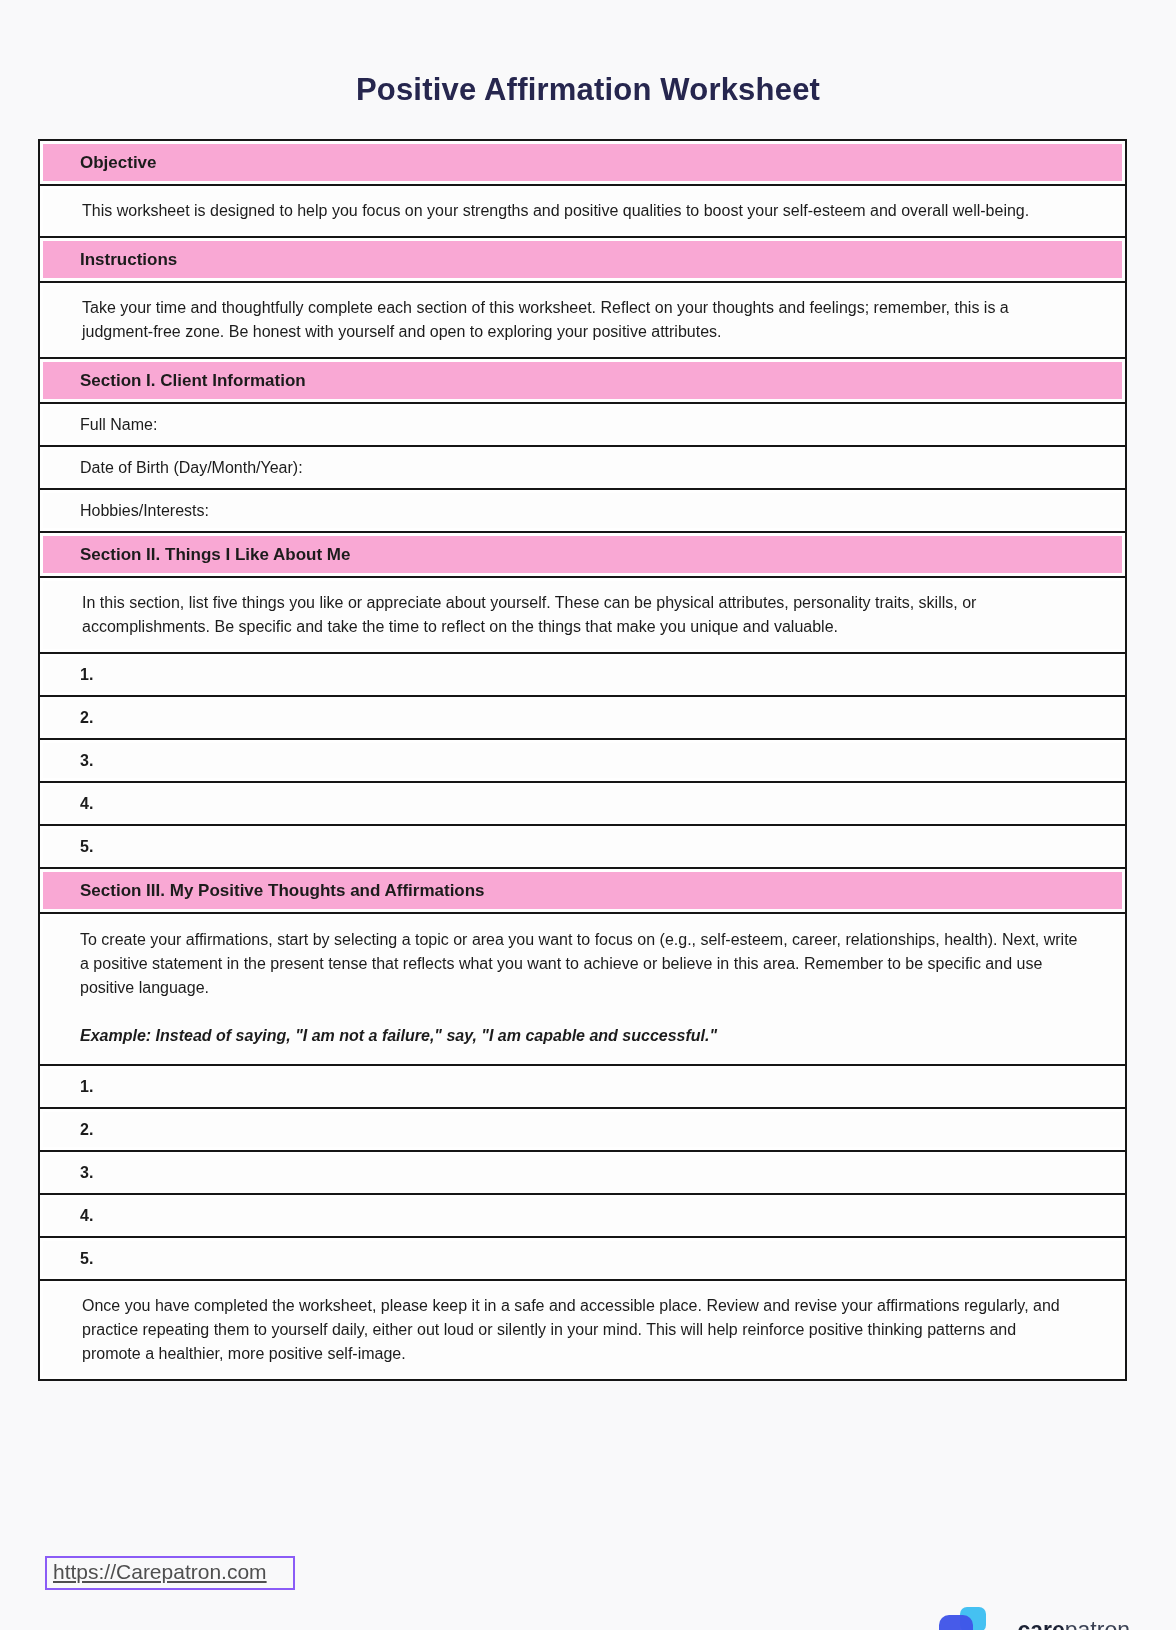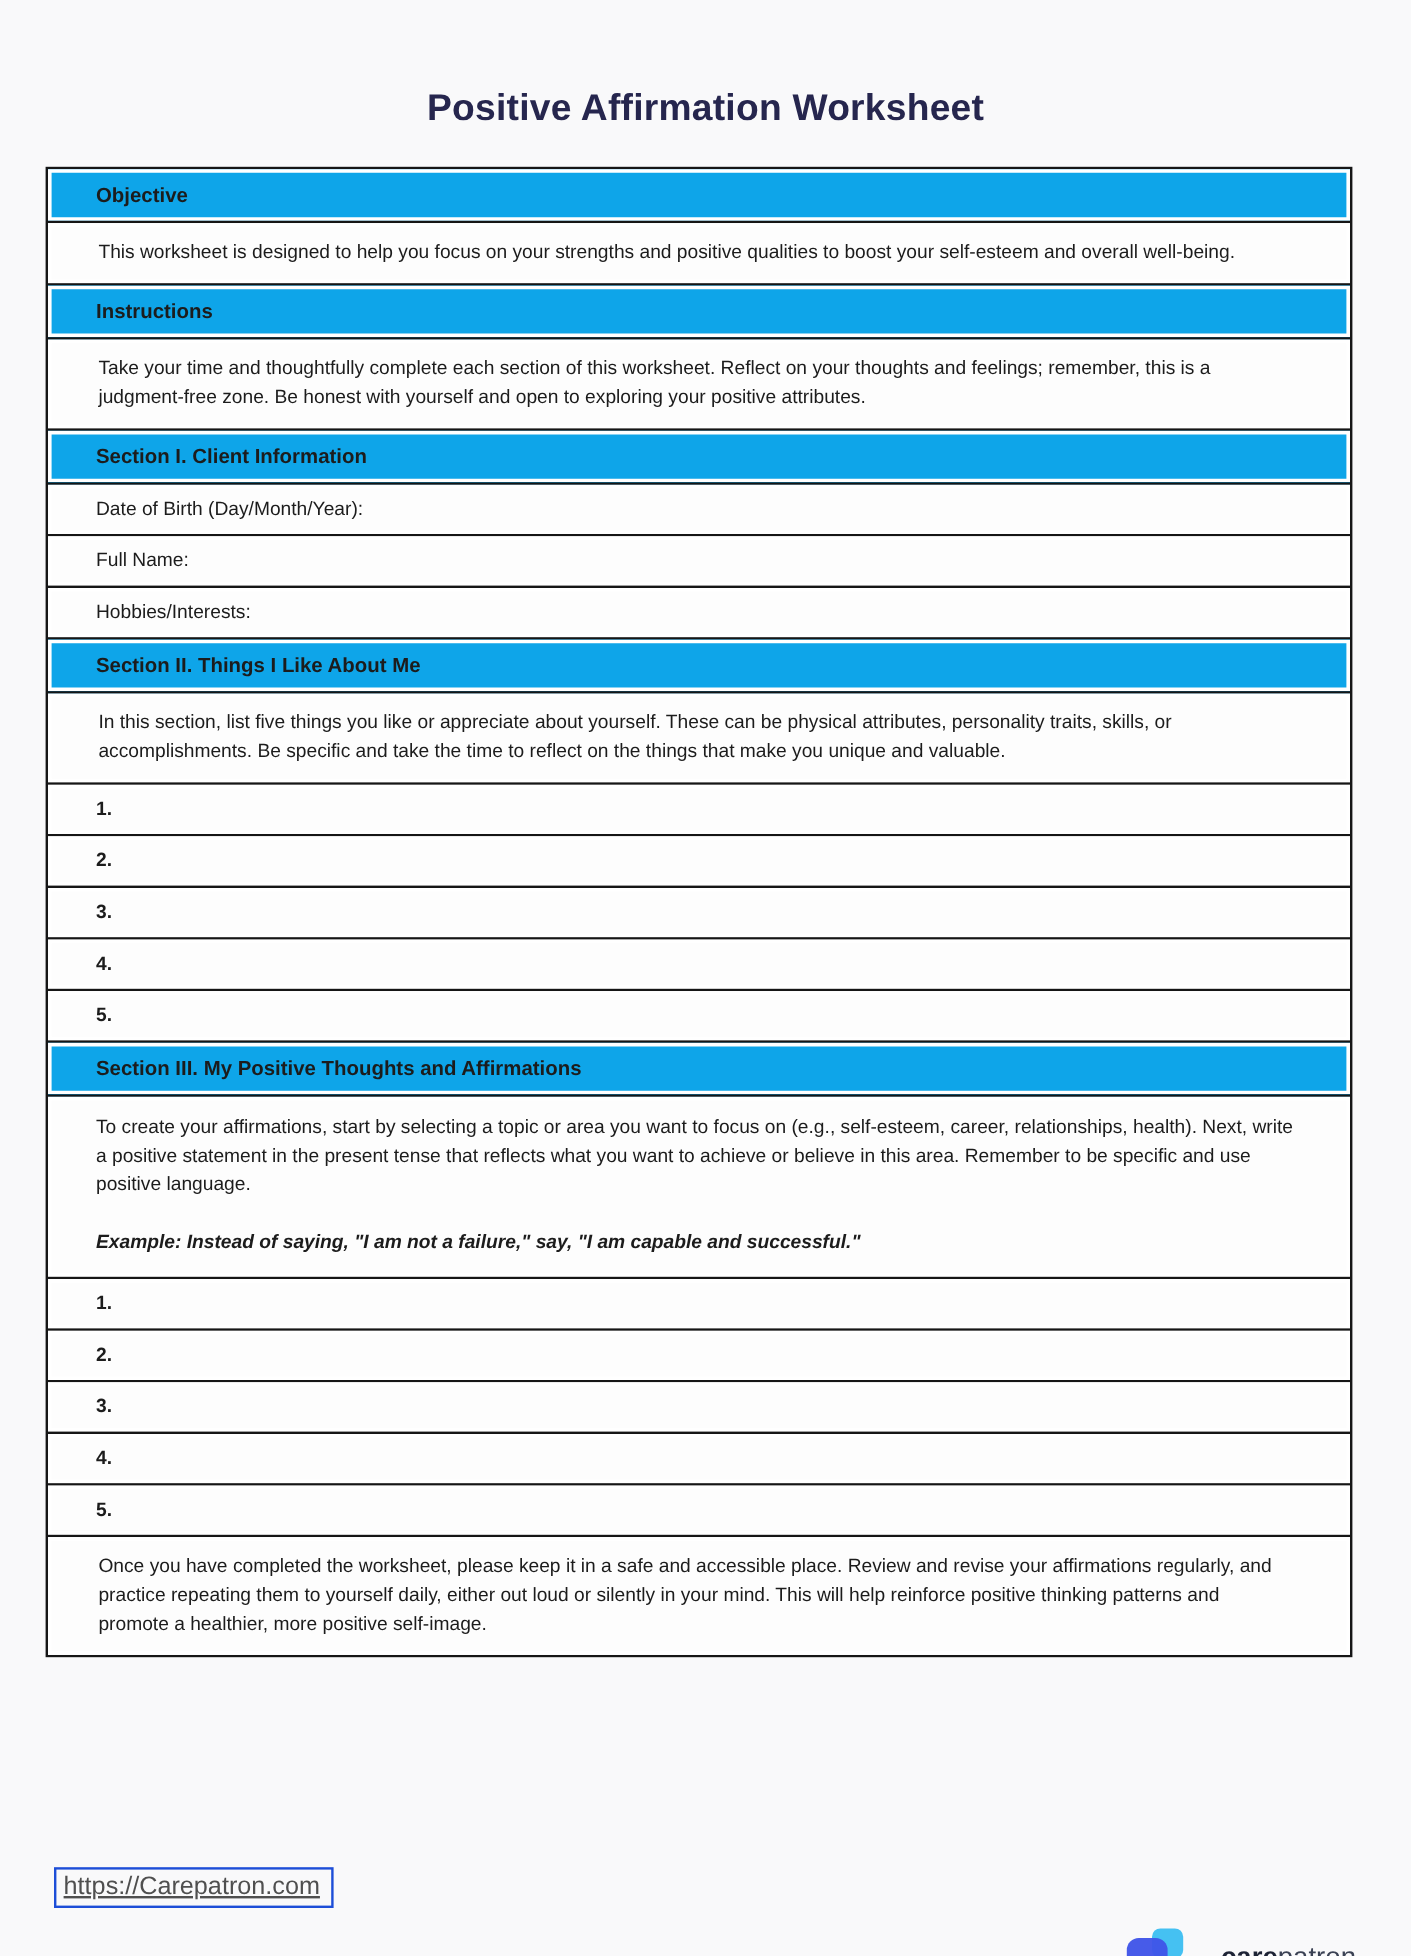--- a/index.html
+++ b/index.html
@@ -41,41 +41,41 @@
     background: #fdfdfd;
     box-shadow: inset 0 0 0 3px #ffffff;
     padding: 0 40px;
     display: flex;
     align-items: center;
     font-size: 16px;
     line-height: 24px;
   }
   .row:last-child { border-bottom: none; }
   .row.header {
-    background: #0ea5e9;
+    background: #f9a8d4;
     font-weight: 700;
     font-size: 17px;
     height: 45px;
   }
   .row.field { height: 43px; }
   .row.numbered { height: 43px; font-weight: 700; }
   .row.body {
     display: block;
     padding: 13px 52px 13px 42px;
   }
   .row.body-long { display: block; padding: 14px 40px 16px 40px; }
   .row.body-long p { margin-bottom: 24px; }
   .row.body-long p:last-child { margin-bottom: 0; }
   .example-line { font-weight: 700; font-style: italic; }
   .footer-link {
     position: absolute;
     left: 45px;
     top: 1556px;
-    border: 2px solid #1d4ed8;
-    padding: 2px 9px 4px 6px;
+    border: 2px solid #8b5cf6;
+    padding: 2px 26px 4px 6px;
     font-size: 21px;
     color: #4f4f4f;
     text-decoration: underline;
     background: transparent;
     cursor: pointer;
   }
   .powered-by {
     position: absolute;
     top: 1606px;
     right: 46px;
@@ -113,24 +113,24 @@
       <span>Instructions</span>
     </div>
     <div class="row body">
       <span>Take your time and thoughtfully complete each section of this worksheet. Reflect on your thoughts and feelings; remember, this is a judgment-free zone. Be honest with yourself and open to exploring your positive attributes.</span>
     </div>
 
     <div class="row header">
       <span>Section I. Client Information</span>
     </div>
     <div class="row field">
-      <span>Date of Birth (Day/Month/Year):</span>
+      <span>Full Name:</span>
     </div>
     <div class="row field">
-      <span>Full Name:</span>
+      <span>Date of Birth (Day/Month/Year):</span>
     </div>
     <div class="row field">
       <span>Hobbies/Interests:</span>
     </div>
 
     <div class="row header">
       <span>Section II. Things I Like About Me</span>
     </div>
     <div class="row body">
       <span>In this section, list five things you like or appreciate about yourself. These can be physical attributes, personality traits, skills, or accomplishments. Be specific and take the time to reflect on the things that make you unique and valuable.</span>

